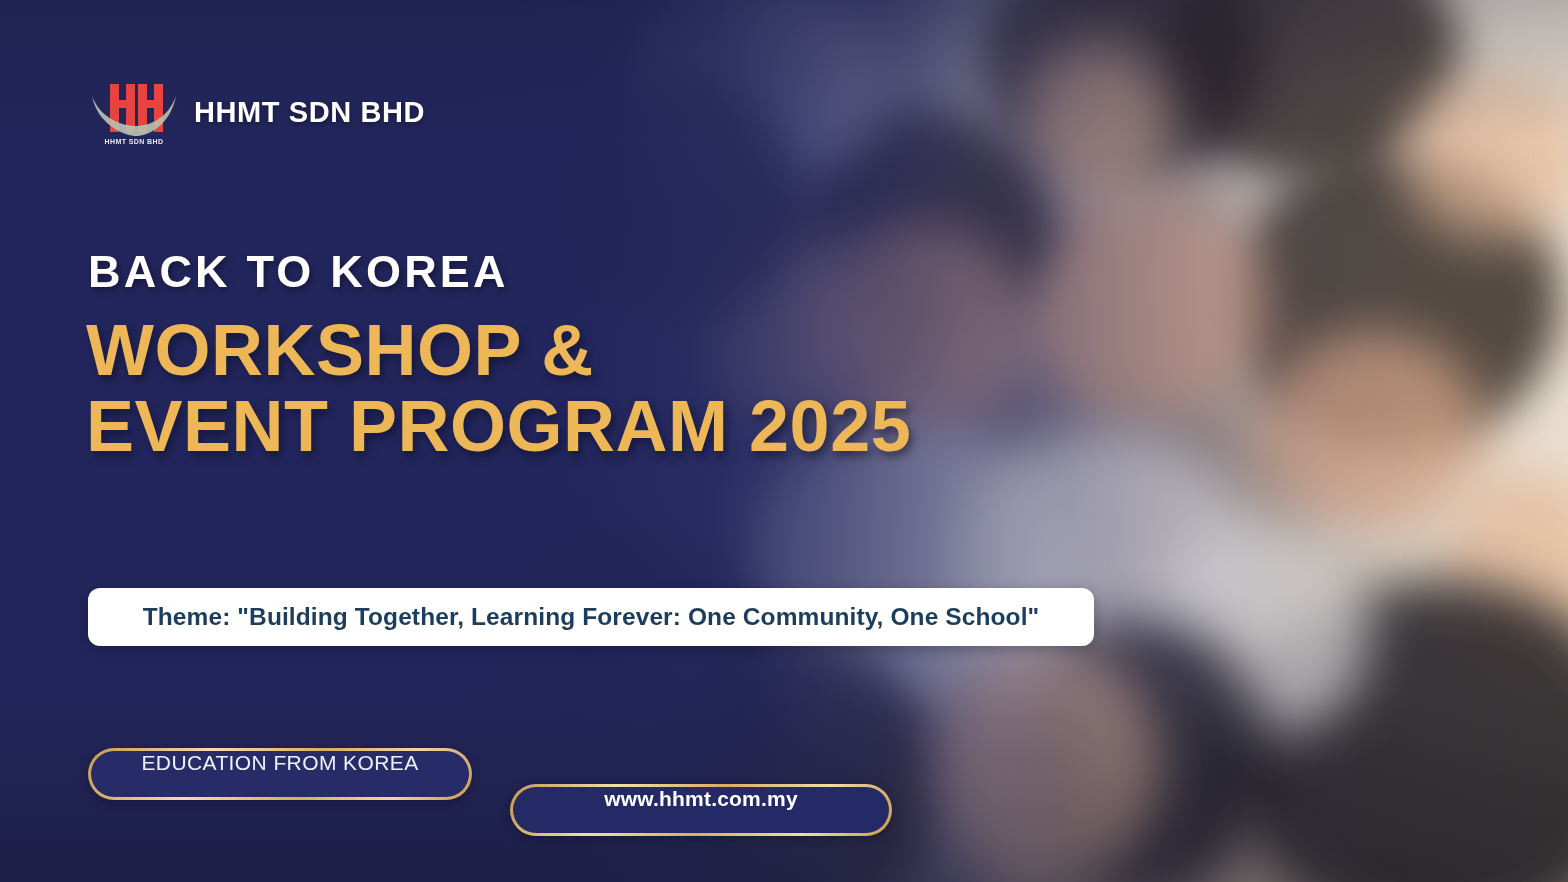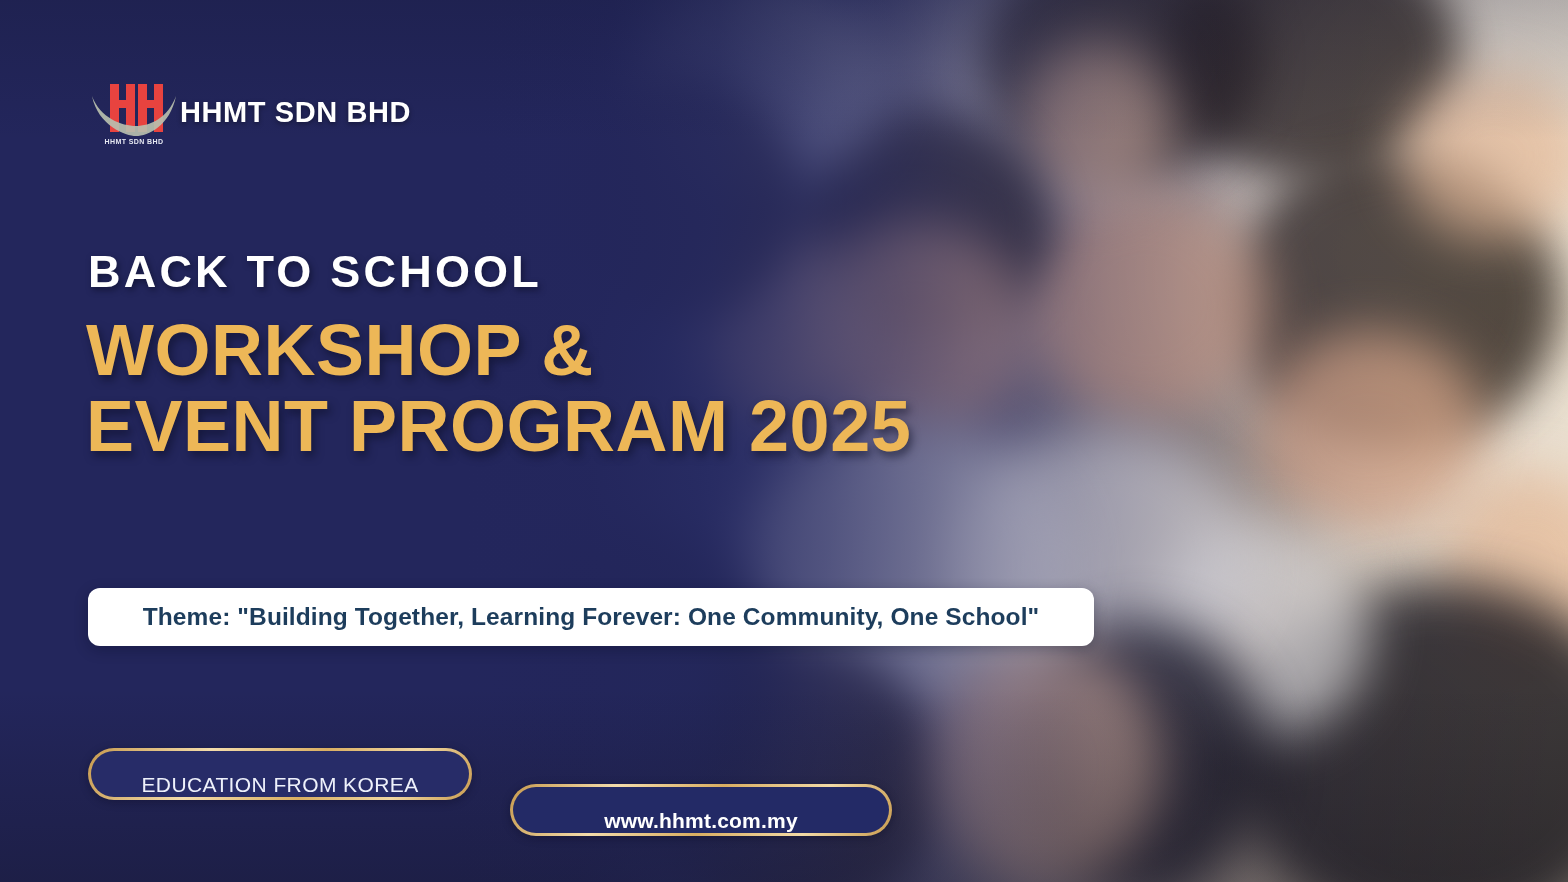--- a/index.html
+++ b/index.html
@@ -74,20 +74,21 @@
   
   .content { position: absolute; inset: 0; }
 
   
   .brand {
     position: absolute;
     left: 88px;
     top: 74px;
     display: flex;
     align-items: center;
+    gap: 14px;
   }
   .logo-mark {
     position: relative;
     width: 92px;
     height: 76px;
     flex: 0 0 auto;
   }
   .logo-mark svg { display: block; width: 92px; height: 76px; }
   .brand-name {
     color: #ffffff;
@@ -151,21 +152,21 @@
     position: absolute;
     left: 88px;
     top: 748px;
     display: flex;
     gap: 38px;
   }
   .chip {
     height: 46px;
     border-radius: 26px;
     display: flex;
-    align-items: flex-end;
+    align-items: flex-start;
     justify-content: center;
     border: 3px solid transparent;
     background-origin: border-box;
     background-clip: padding-box, border-box;
     box-shadow: 0 2px 8px rgba(8,10,30,.35);
   }
   .chip-korea {
     width: 378px;
     background-image:
       linear-gradient(#272c68, #272c68),
@@ -243,21 +244,21 @@
           <rect x="50" y="26" width="25" height="8" fill="#e8433f"></rect>
 
           <path d="M4 22 C10 52 38 62 48 62 C60 62 82 52 88 22 C80 44 62 52 48 52 C34 52 12 44 4 22 Z" fill="#b9bfae" opacity="0.92"></path>
 
           <text x="46" y="70" text-anchor="middle" font-family="Liberation Sans, sans-serif" font-size="7" font-weight="700" fill="#e6e8f2" letter-spacing="0.4">HHMT SDN BHD</text>
         </svg>
       </span>
       <span class="brand-name">HHMT SDN BHD</span>
     </div>
 
-    <div class="kicker">BACK TO SCHOOL</div>
+    <div class="kicker">BACK TO KOREA</div>
 
     <div class="headline">
       <span class="l1">WORKSHOP &amp;</span>
       <span class="l2">EVENT PROGRAM 2025</span>
     </div>
 
     <div class="theme-pill">
       <span class="theme-text">Theme: "Building Together, Learning Forever: One Community, One School"</span>
     </div>
 

